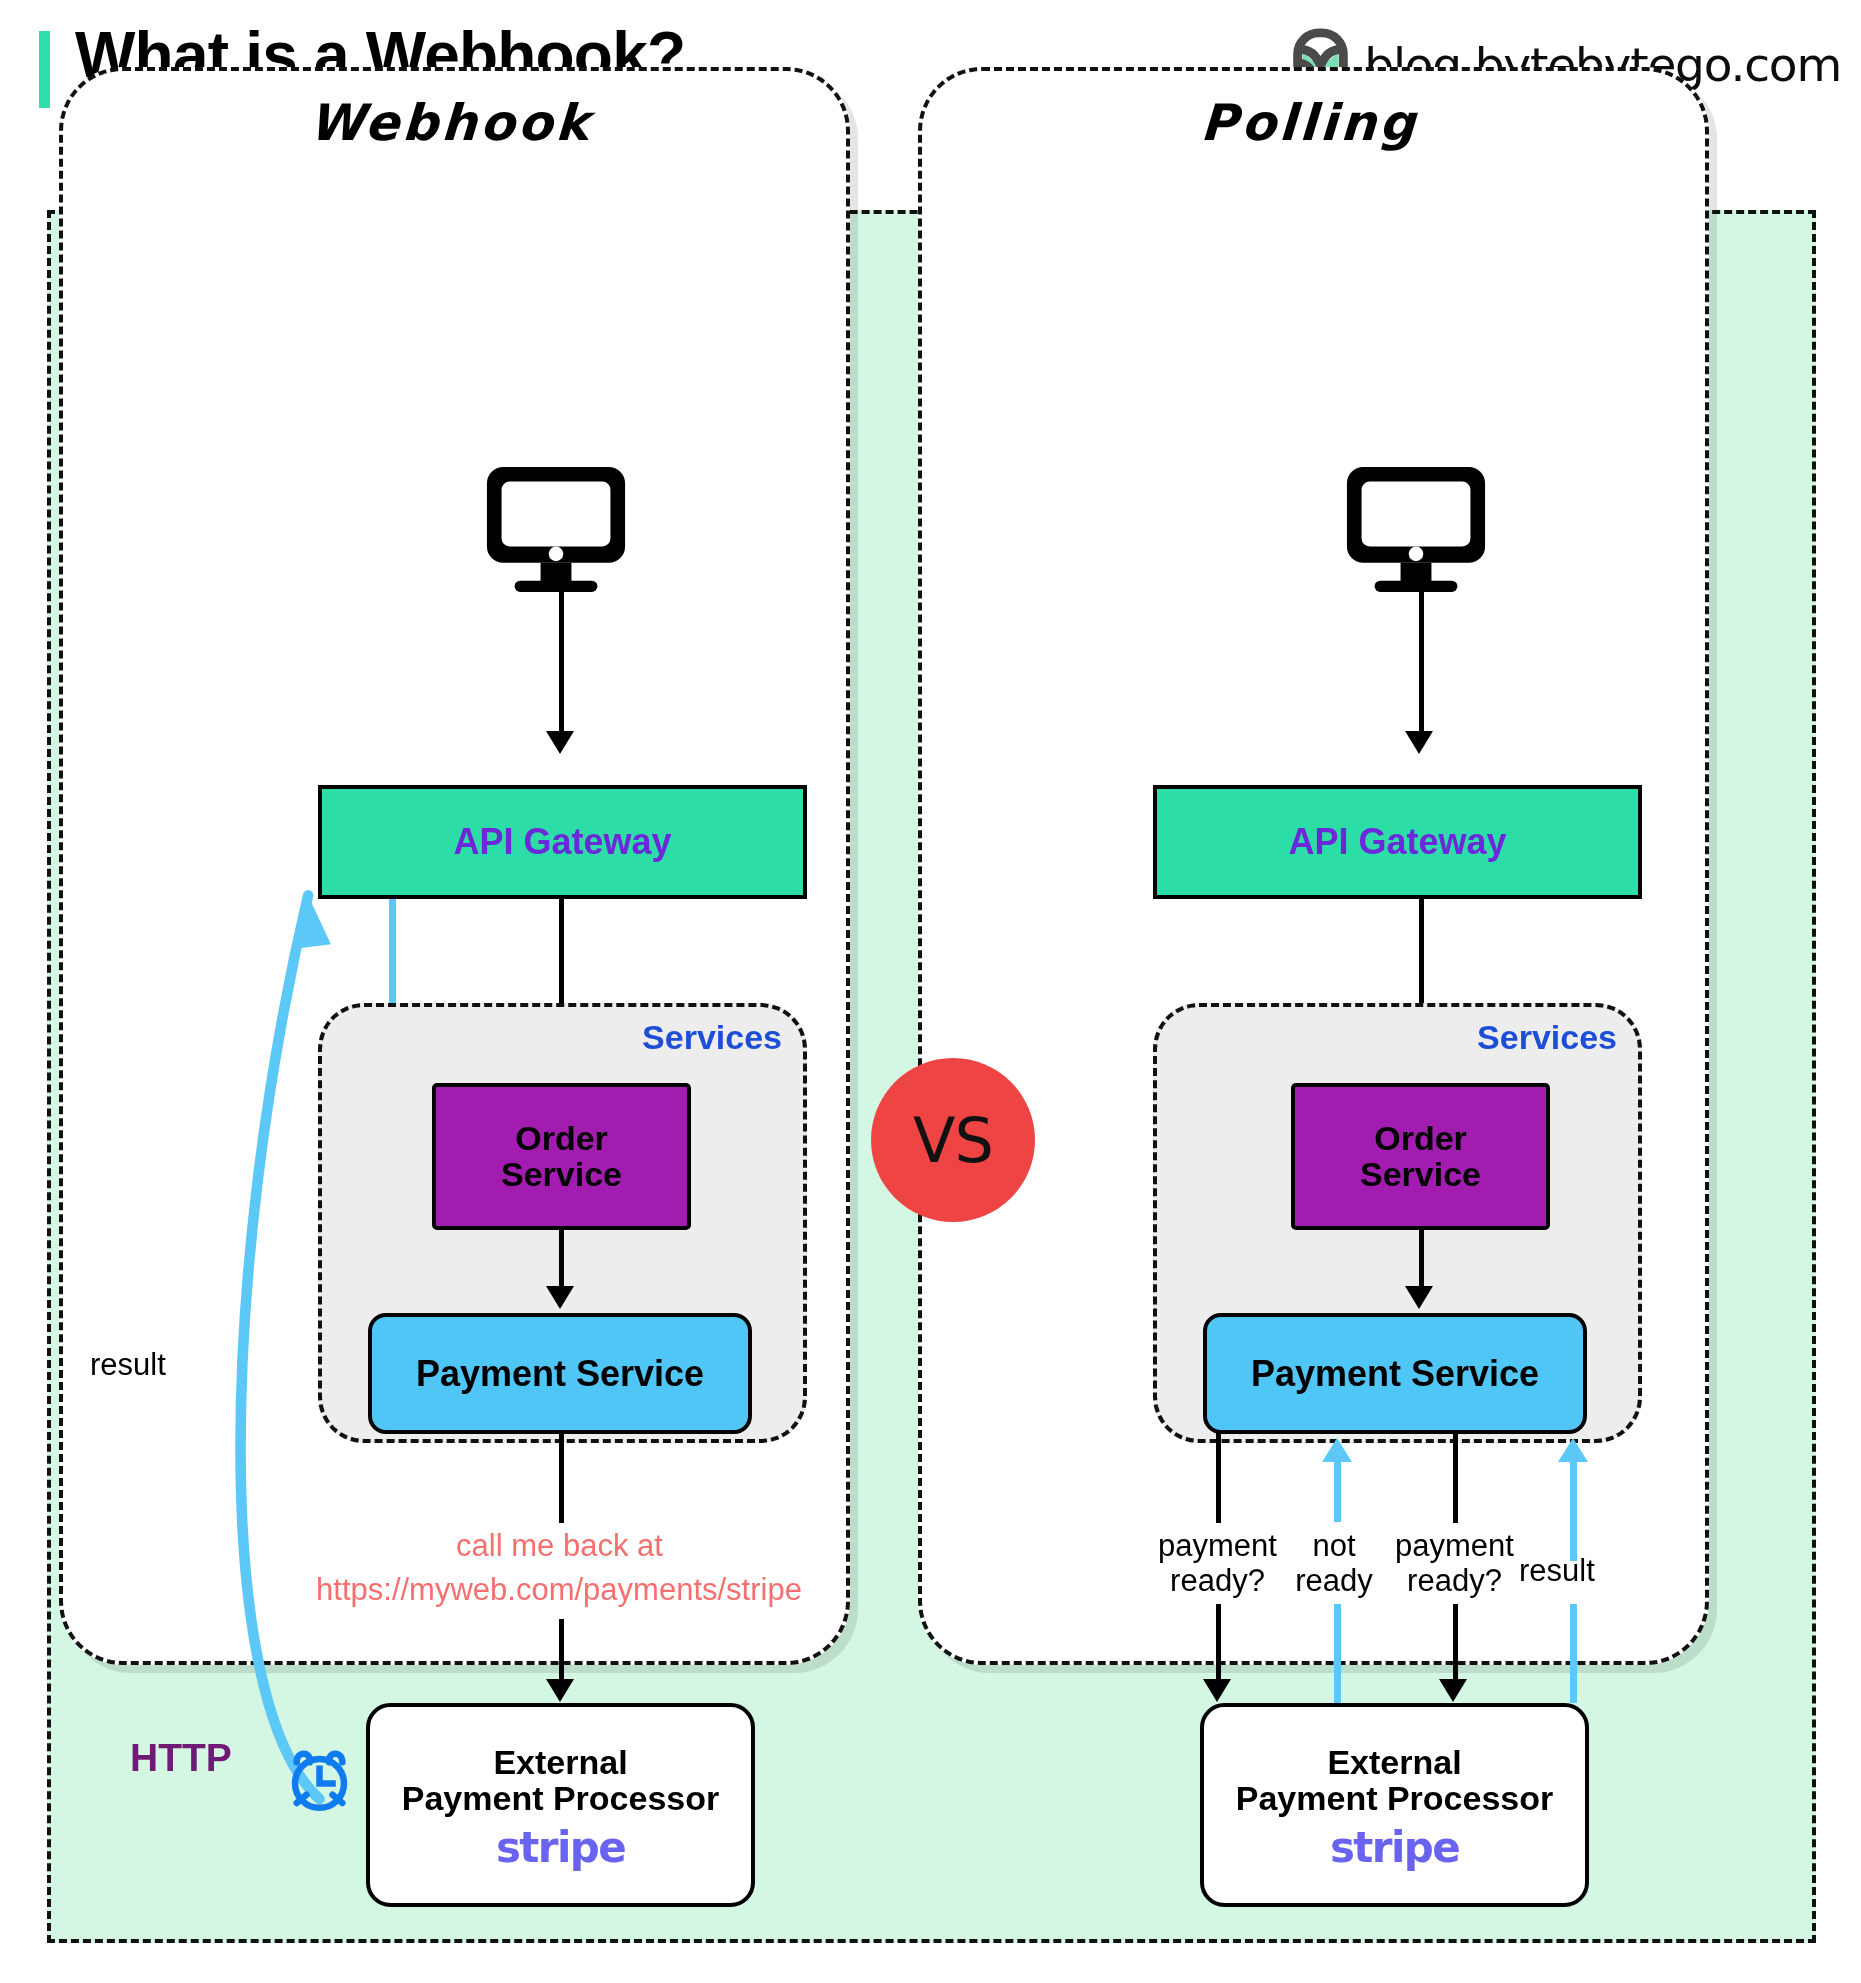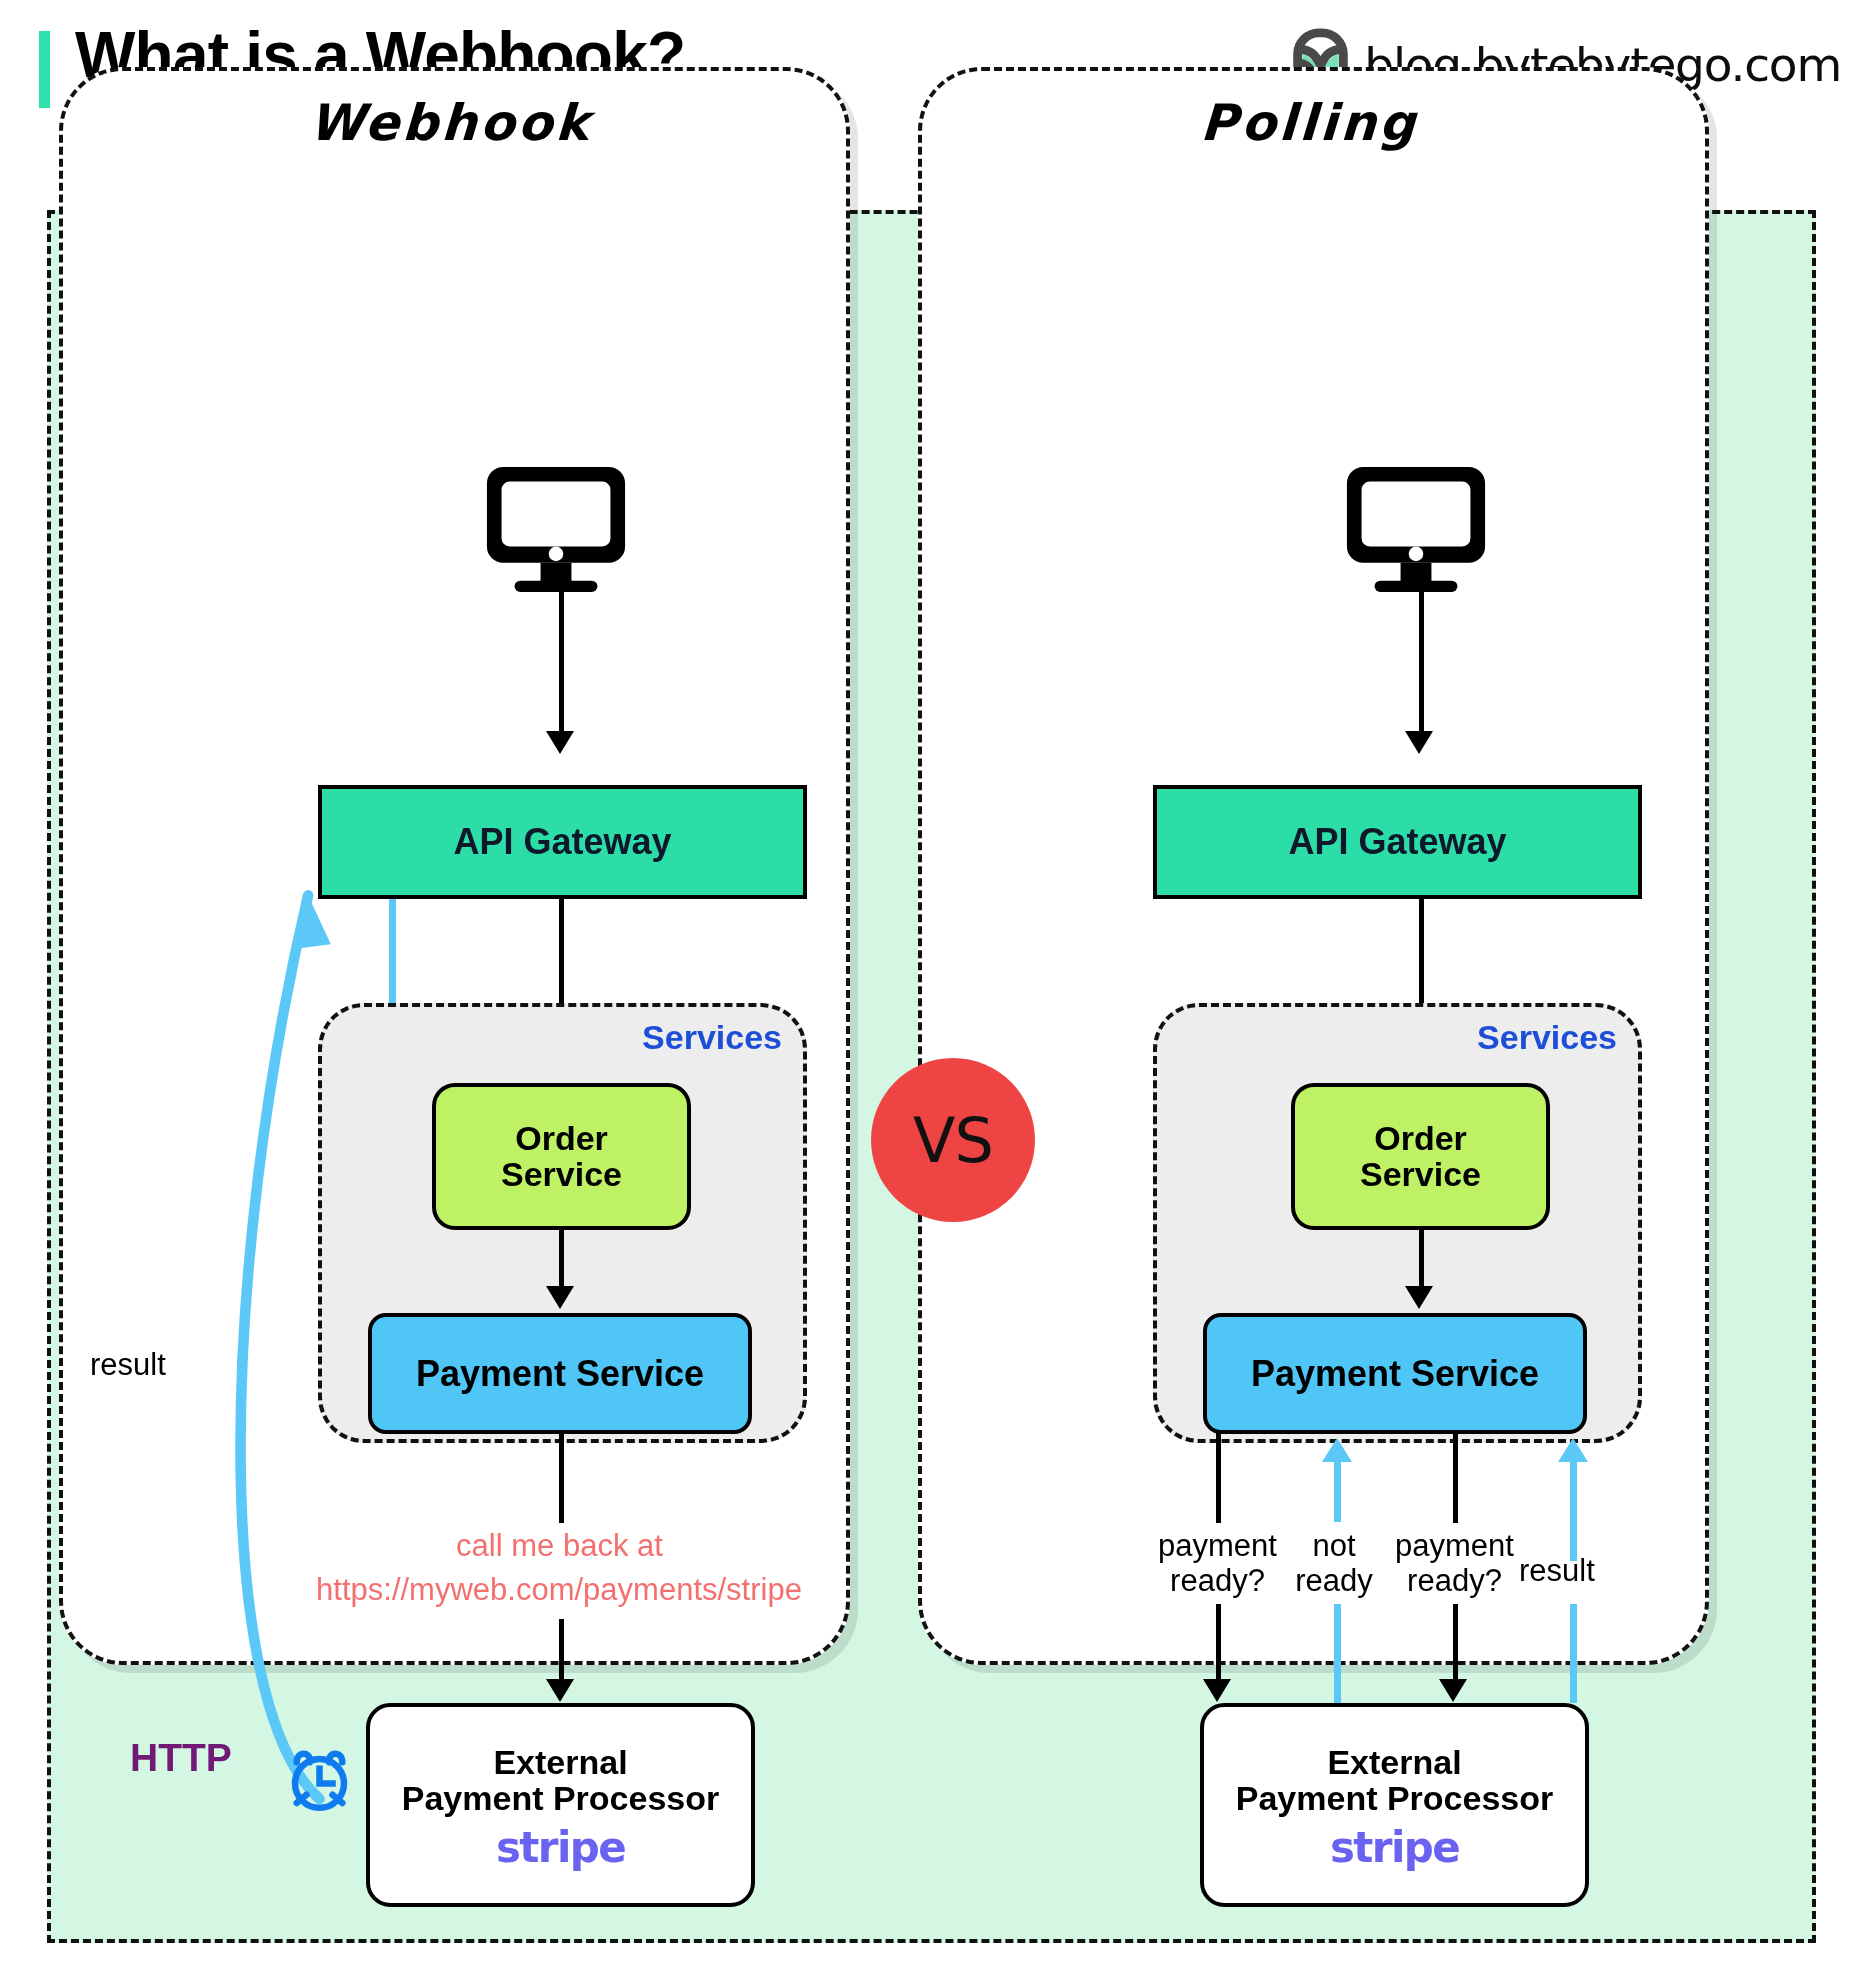--- a/index.html
+++ b/index.html
@@ -35,28 +35,28 @@
   .vs{position:absolute;left:871px;top:1058px;width:164px;height:164px;border-radius:50%;
     background:#ef4444;display:flex;align-items:center;justify-content:center;z-index:40;}
   .vs span{font-family:"DejaVu Sans",sans-serif;font-size:62px;color:#111;letter-spacing:-0.8px;}
 
   
   .abs{position:absolute;}
 
   
   .gw-box{position:absolute;width:489px;height:114px;background:#2CDDA8;border:4.1px solid #000;
     box-sizing:border-box;display:flex;align-items:center;justify-content:center;}
-  .gw-box span{font-size:36px;font-weight:bold;color:#0f172a;}
+  .gw-box span{font-size:36px;font-weight:bold;color:#6d28d9;}
 
   .services-box{position:absolute;width:489px;height:440px;background:#EDEDED;
     border:4.1px dashed #111;border-radius:46px;box-sizing:border-box;}
   .services-label{position:absolute;right:21px;top:11.4px;font-size:34px;font-weight:bold;color:#1d4ed8;}
 
-  .order-box{position:absolute;width:259px;height:147px;background:#bef264;border:4.1px solid #000;
-    border-radius:23px;box-sizing:border-box;display:flex;flex-direction:column;
+  .order-box{position:absolute;width:259px;height:147px;background:#a21caf;border:4.1px solid #000;
+    border-radius:5px;box-sizing:border-box;display:flex;flex-direction:column;
     align-items:center;justify-content:center;line-height:1.05;}
   .order-box span{font-size:34px;font-weight:bold;color:#000;}
 
   .pay-box{position:absolute;width:384px;height:121px;background:#4FC6F5;border:4.1px solid #000;
     border-radius:18px;box-sizing:border-box;display:flex;align-items:center;justify-content:center;}
   .pay-box span{font-size:36px;font-weight:bold;color:#000;}
 
   .ext-box{position:absolute;width:389px;height:204px;background:#fff;border:4.1px solid #000;
     border-radius:24.4px;box-sizing:border-box;display:flex;flex-direction:column;
     align-items:center;justify-content:center;line-height:1.06;padding-top:4.9px;}

